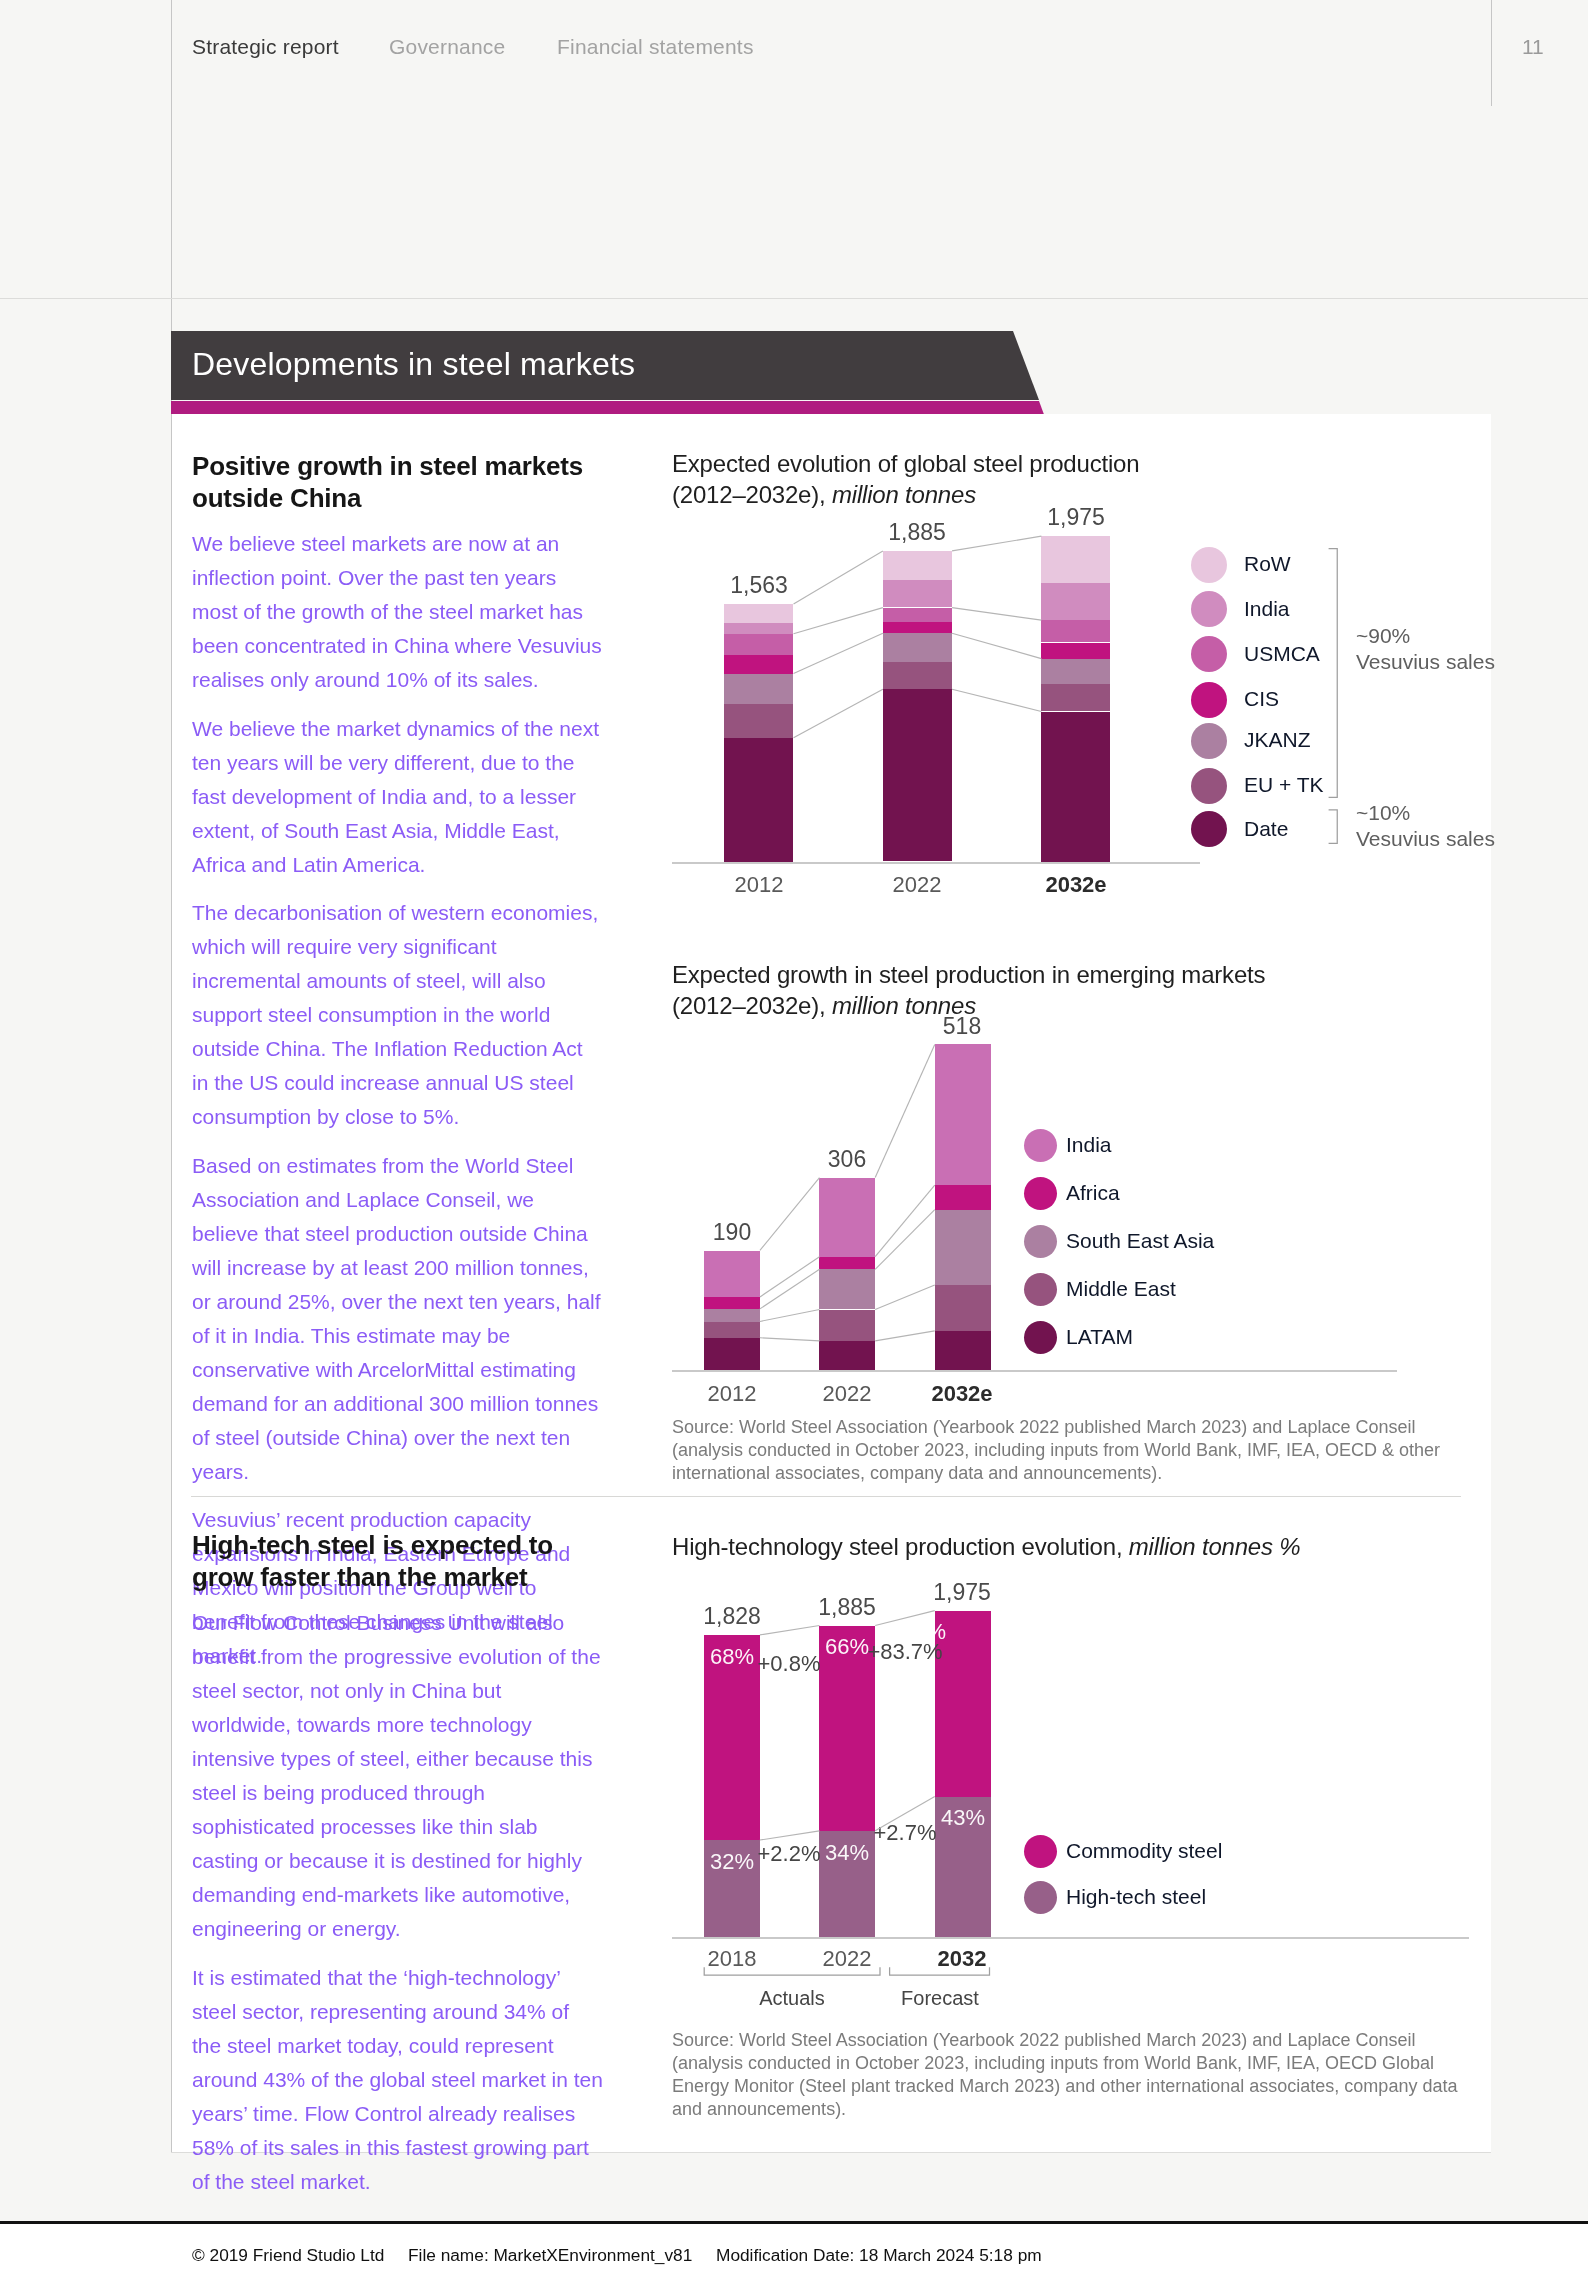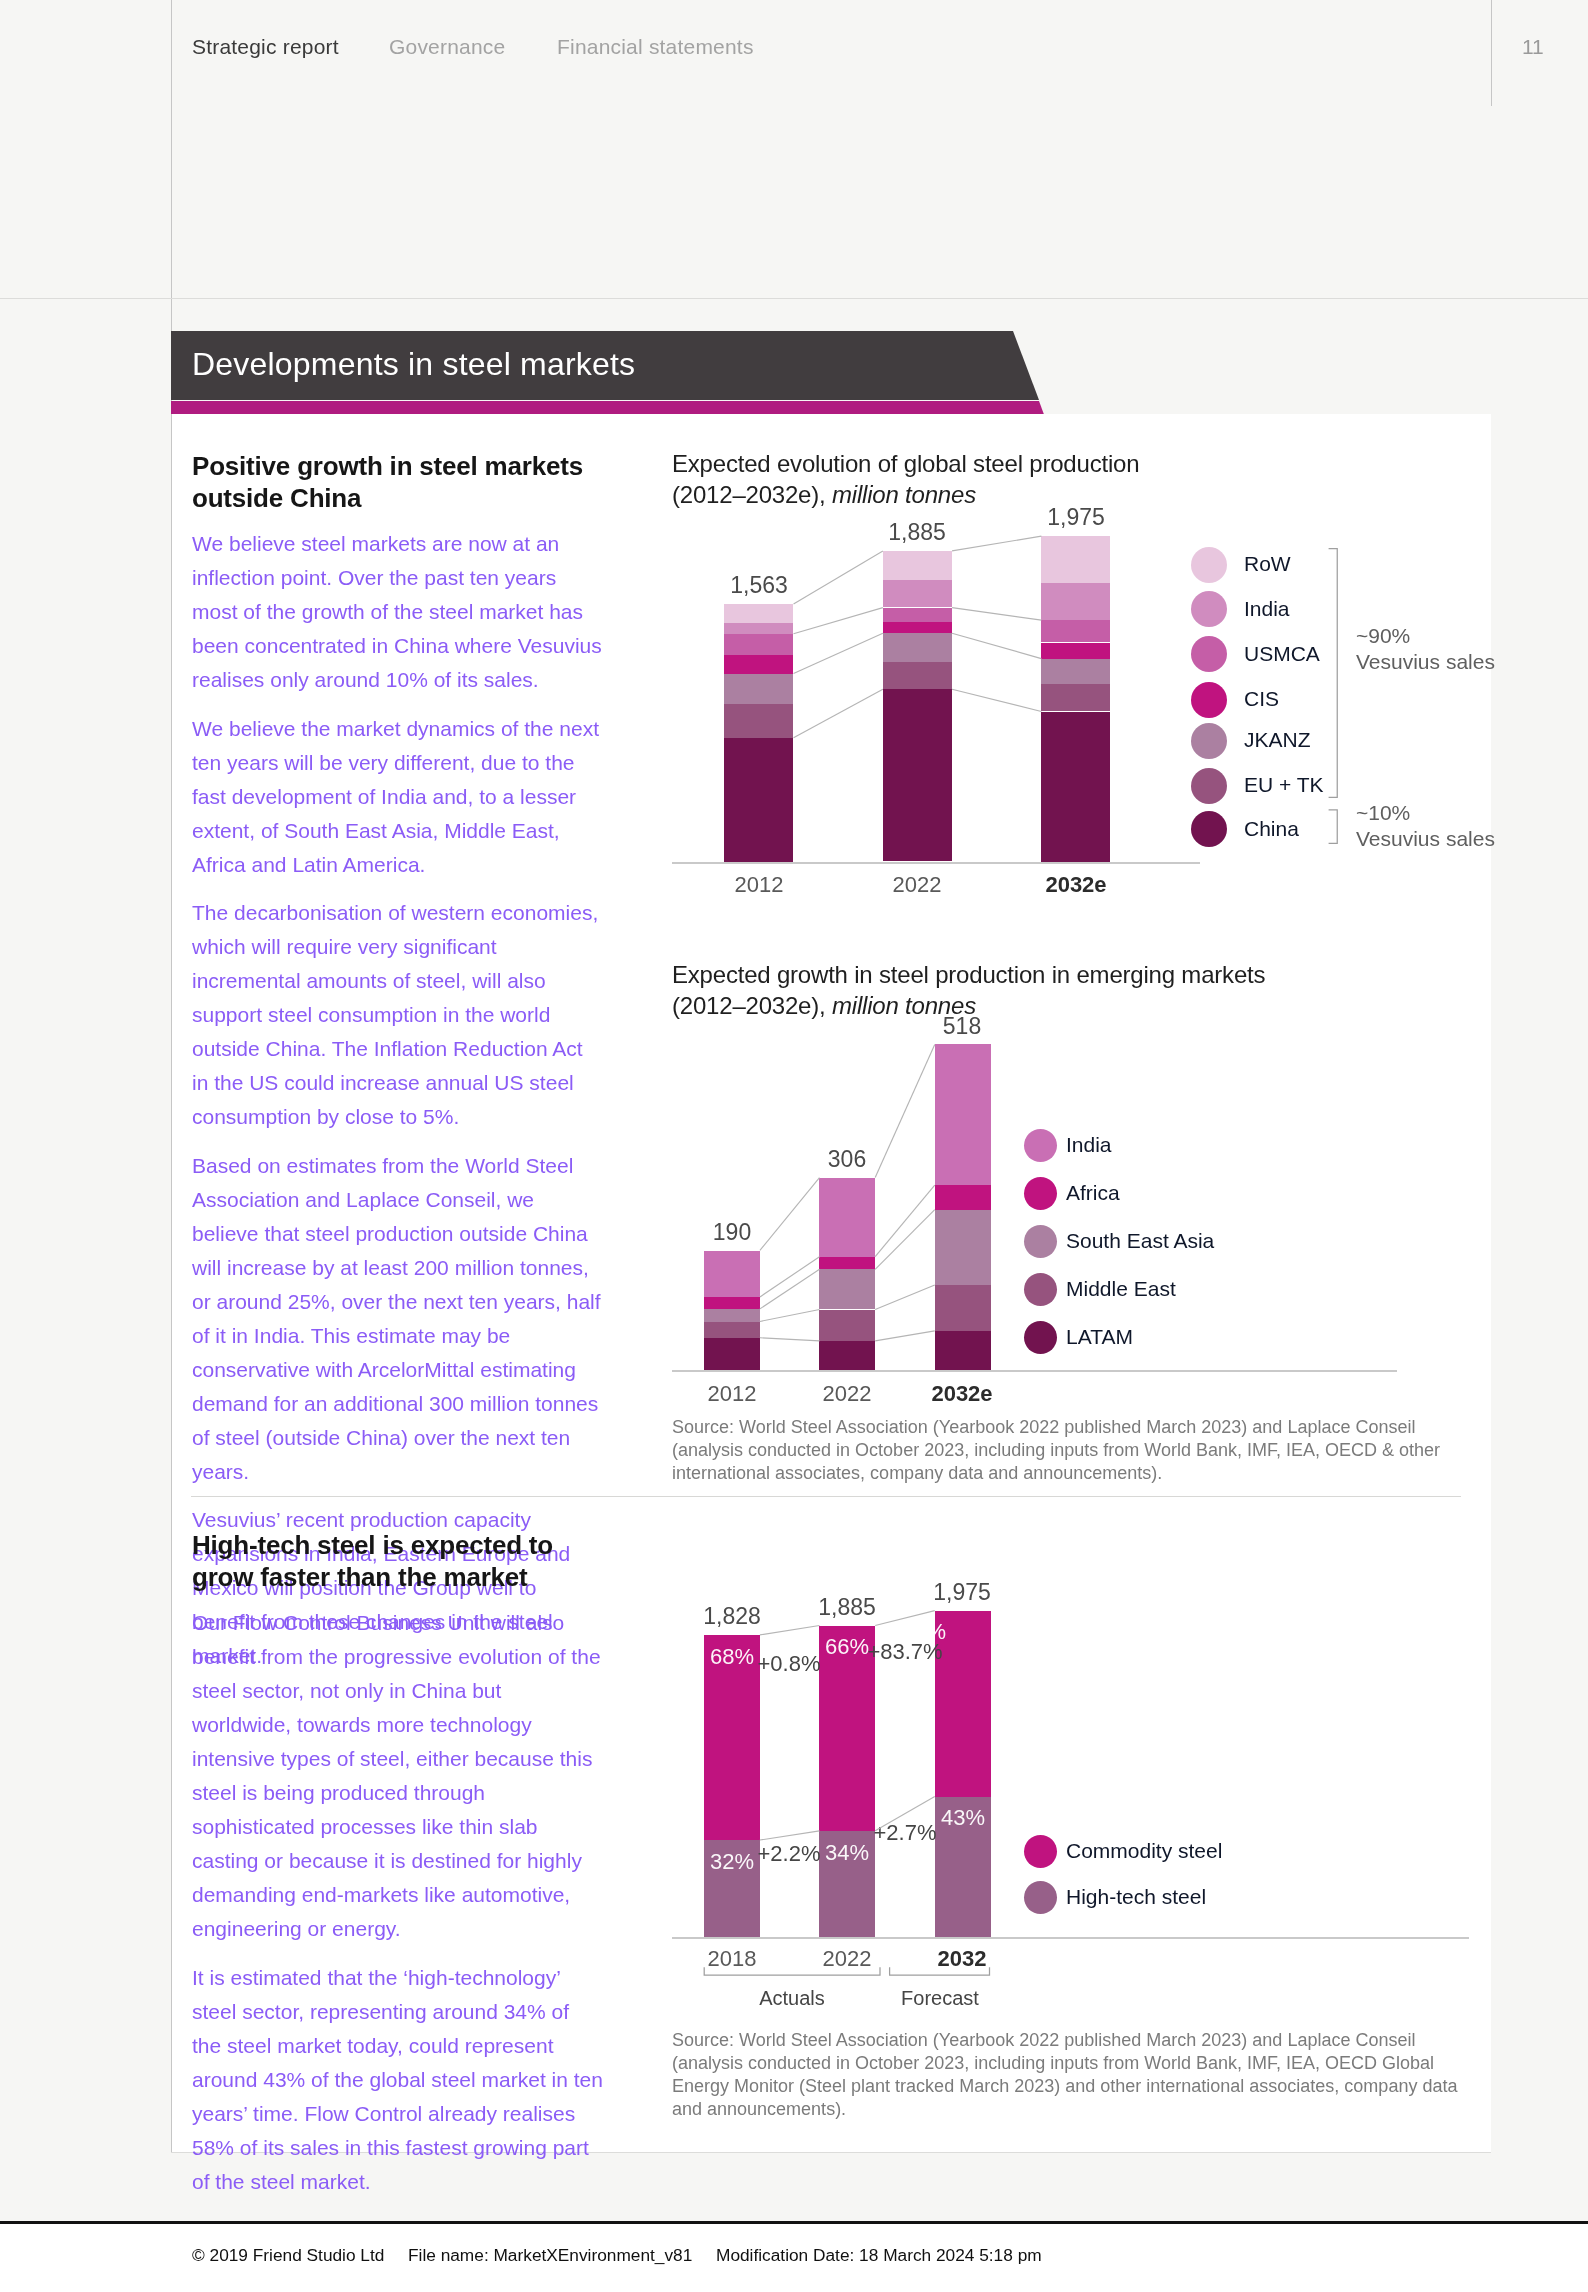--- a/index.html
+++ b/index.html
@@ -81,20 +81,23 @@
     <p>It is estimated that the ‘high-technology’ steel sector, representing around 34% of the steel market today, could represent around 43% of the global steel market in ten years’ time. Flow Control already realises 58% of its sales in this fastest growing part of the steel market.</p>
   </div>
 
   <div class="chart-title" style="left:672px;top:448px;width:615px;">
     <span>Expected evolution of global steel production</span><br>
     <span>(2012–2032e), </span><span class="it">million tonnes</span>
   </div>
   <div class="chart-title" style="left:672px;top:959px;width:807px;">
     <span>Expected growth in steel production in emerging markets</span><br>
     <span>(2012–2032e), </span><span class="it">million tonnes</span>
+  </div>
+  <div class="chart-title" style="left:672px;top:1531px;width:826px;">
+    <span>High-technology steel production evolution, </span><span class="it">million tonnes %</span>
   </div>
 
   <div class="axis" style="left:672px;top:862px;width:528px;"></div>
   <div class="axis" style="left:672px;top:1370px;width:725px;"></div>
   <div class="axis" style="left:672px;top:1937px;width:797px;"></div>
 
   <div class="bracket-label" style="left:1356px;top:623px;">~90% Vesuvius sales</div>
   <div class="bracket-label" style="left:1356px;top:800px;">~10% Vesuvius sales</div>
 
   <div class="group-label" style="left:715px;top:1987px;">Actuals</div>
@@ -137,21 +140,21 @@
       <div class="legend-label" style="left: 1244px; top: 597px;">India</div>
       <div class="legend-dot" style="left: 1191px; top: 636px; width: 36px; height: 36px; background: rgb(197, 94, 167);"></div>
       <div class="legend-label" style="left: 1244px; top: 642px;">USMCA</div>
       <div class="legend-dot" style="left: 1191px; top: 682px; width: 36px; height: 36px; background: rgb(192, 19, 127);"></div>
       <div class="legend-label" style="left: 1244px; top: 687px;">CIS</div>
       <div class="legend-dot" style="left: 1191px; top: 723px; width: 36px; height: 36px; background: rgb(171, 128, 161);"></div>
       <div class="legend-label" style="left: 1244px; top: 728px;">JKANZ</div>
       <div class="legend-dot" style="left: 1191px; top: 768px; width: 36px; height: 36px; background: rgb(150, 83, 126);"></div>
       <div class="legend-label" style="left: 1244px; top: 773px;">EU + TK</div>
       <div class="legend-dot" style="left: 1191px; top: 811px; width: 36px; height: 36px; background: rgb(114, 19, 79);"></div>
-      <div class="legend-label" style="left: 1244px; top: 817px;">China</div>
+      <div class="legend-label" style="left: 1244px; top: 817px;">Date</div>
       <div class="bar-value" style="left: 665px; top: 1219px; width: 134px;">190</div>
       <div class="seg" style="left: 704px; top: 1251px; width: 56px; height: 46px; background: rgb(201, 111, 180);"></div>
       <div class="seg" style="left: 704px; top: 1297px; width: 56px; height: 12px; background: rgb(192, 19, 127);"></div>
       <div class="seg" style="left: 704px; top: 1309px; width: 56px; height: 12.6px; background: rgb(171, 128, 161);"></div>
       <div class="seg" style="left: 704px; top: 1322px; width: 56px; height: 16.3px; background: rgb(150, 83, 126);"></div>
       <div class="seg" style="left: 704px; top: 1338px; width: 56px; height: 32px; background: rgb(114, 19, 79);"></div>
       <div class="x-label" style="left: 665px; top: 1381px; width: 134px;">2012</div>
       <div class="bar-value" style="left: 780px; top: 1146px; width: 134px;">306</div>
       <div class="seg" style="left: 819px; top: 1178px; width: 56px; height: 79px; background: rgb(201, 111, 180);"></div>
       <div class="seg" style="left: 819px; top: 1257px; width: 56px; height: 12.6px; background: rgb(192, 19, 127);"></div>

